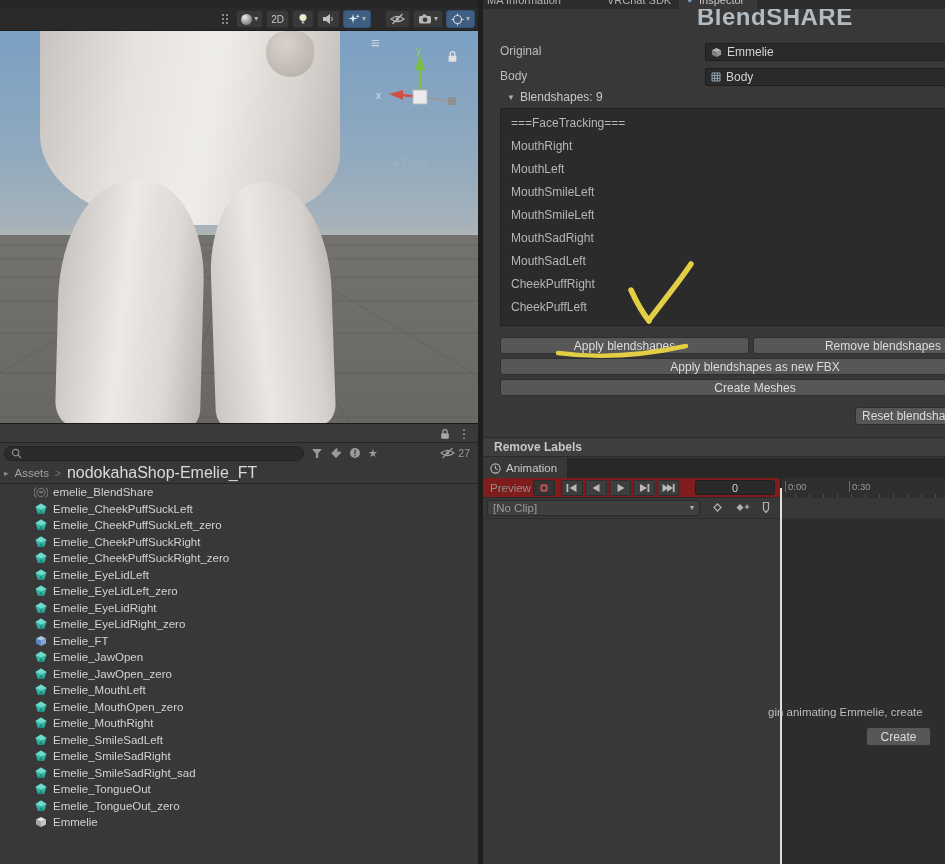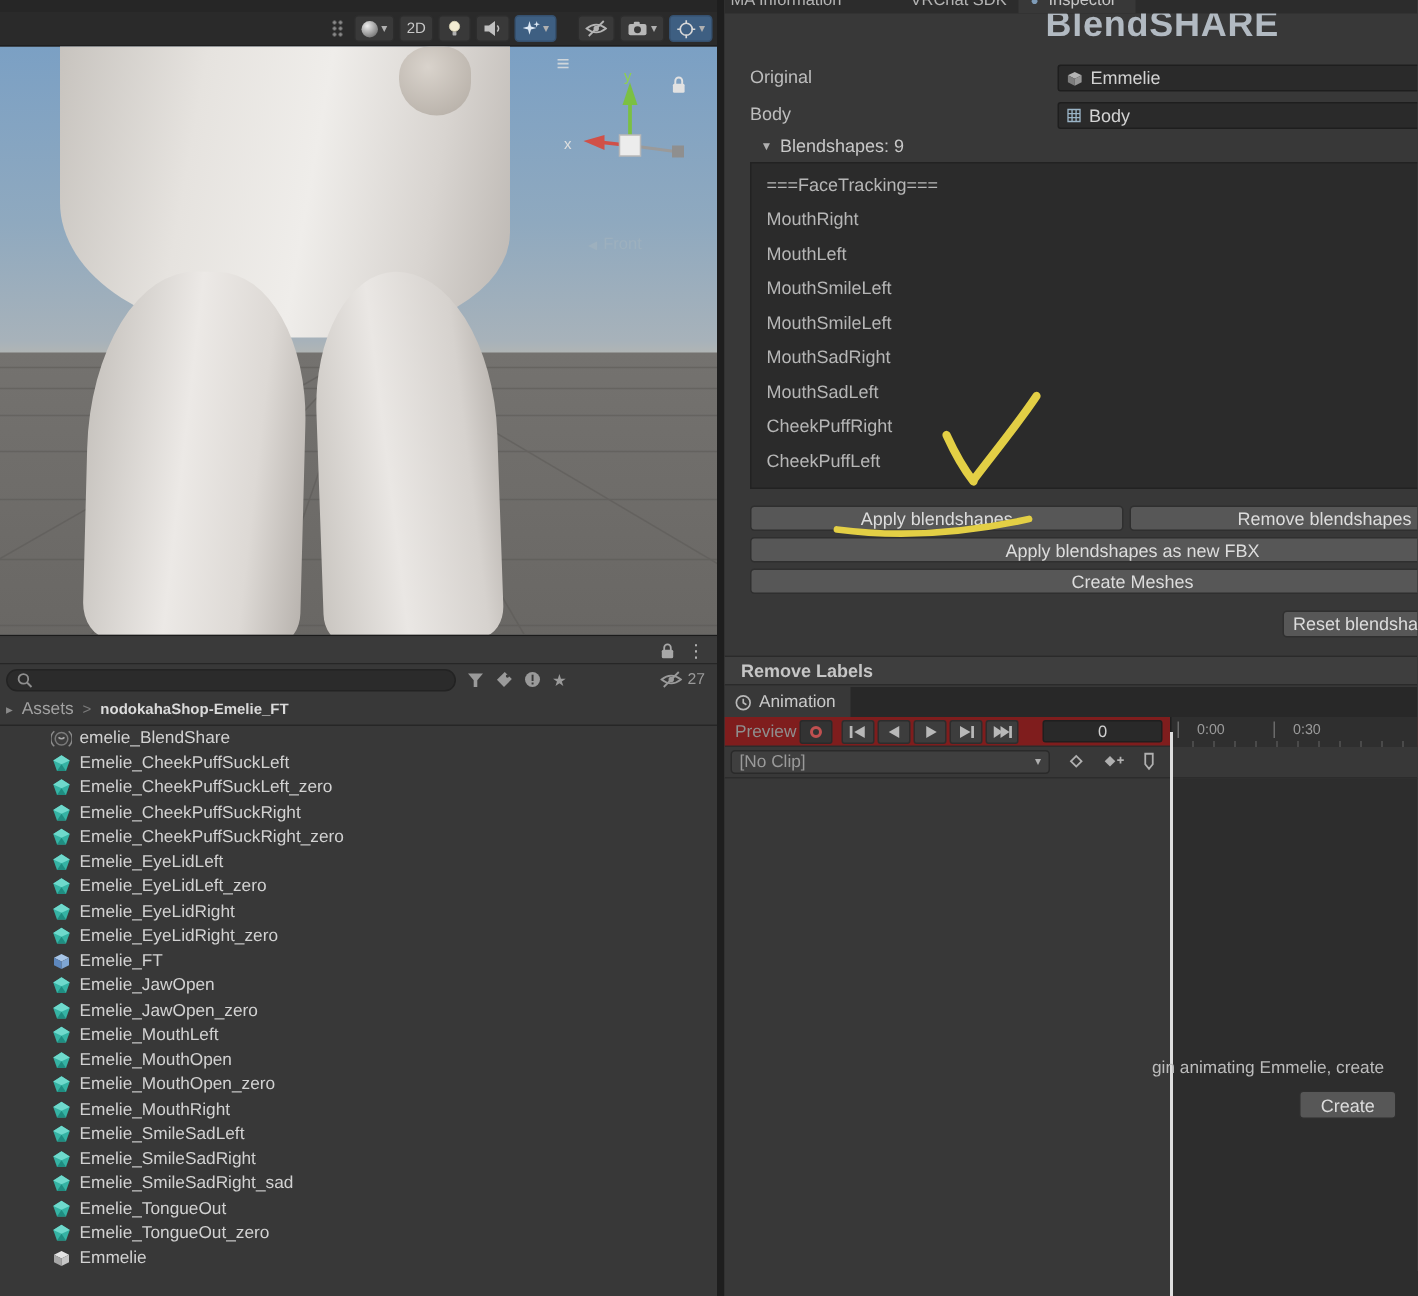--- a/index.html
+++ b/index.html
@@ -63,21 +63,21 @@
     display:flex;align-items:center;gap:4px;padding:0 6px}
   .search input{flex:1;background:transparent;border:none;outline:none;color:#dcdcdc;
     font-size:11px;font-family:inherit}
   .star{color:#9a9a9a;font-size:11px}
   .eyecount{margin-left:auto;display:flex;align-items:center;gap:3px;color:#9a9a9a;font-size:10.5px}
   #breadcrumb{position:absolute;left:0;top:463px;width:478px;height:21px;background:#383838;
     border-bottom:1px solid #262626;display:flex;align-items:center;gap:6px;padding-left:4px}
   .bc-arrow{color:#8a8a8a;font-size:9px}
   .bc-root{color:#a2a2a2;font-size:11.5px}
   .bc-sep{color:#7a7a7a;font-size:10px}
-  .bc-cur{color:#dadada;font-size:10px;font-weight:bold}
+  .bc-cur{color:#dadada;font-size:16px;font-weight:normal}
   #asset-list{position:absolute;left:0;top:484px;width:563px;height:380px;background:#383838;overflow:hidden}
   .asset-row{height:16.5px;display:flex;align-items:center;gap:5px;padding-left:34px;
     font-size:11.5px;color:#d2d2d2;white-space:nowrap}
   .asset-icon{width:14px;height:13px;display:flex;align-items:center;justify-content:center}
   .asset-row .i{display:none}
   .asset-row.icon-mesh .i-mesh{display:block}
   .asset-row.icon-blendshare .i-blendshare{display:block}
   .asset-row.icon-model .i-model{display:block}
   .asset-row.icon-avatar .i-avatar{display:block}
 
@@ -127,21 +127,21 @@
   #transport{position:absolute;left:78px;top:2px;display:flex;gap:2px}
   .trbtn{width:22px;height:16px;background:#3d3d3d;border:1px solid #2d2d2d;border-radius:2px;
     display:flex;align-items:center;justify-content:center}
   #framefield{position:absolute;left:212px;top:2px;width:80px;height:15px;background:#292929;
     border:1px solid #1f1f1f;border-radius:2px;color:#d0d0d0;font-size:11px;
     display:flex;align-items:center;justify-content:center}
   #ruler{position:absolute;left:297px;top:0;width:165px;height:20px;background:#2f2f2f;
     border-left:1px solid #1f1f1f}
   #ruler::after{content:"";position:absolute;left:0;bottom:0;width:165px;height:4px;
     background:repeating-linear-gradient(90deg,#4a4a4a 0 1px,transparent 1px 14px)}
-  .tick{position:absolute;top:3px;font-size:9.5px;color:#9a9a9a;display:flex;gap:12px;align-items:flex-start}
+  .tick{position:absolute;top:3px;font-size:9.5px;color:#9a9a9a;display:flex;gap:2px;align-items:flex-start}
   .tickbar{display:inline-block;width:1px;height:11px;background:#6a6a6a}
   #clip-row{position:absolute;left:0;top:498px;width:462px;height:21px;background:#383838;
     border-bottom:1px solid #2c2c2c}
   #clip-dd{position:absolute;left:4px;top:2px;width:213px;height:16px;background:#3f3f3f;
     border:1px solid #2a2a2a;border-radius:3px;display:flex;align-items:center;
     justify-content:space-between;padding:0 5px;color:#9a9a9a;font-size:11.5px}
   .keyicon{position:absolute;top:3px}
   #dope-right{position:absolute;left:297px;top:519px;width:165px;height:345px;background:#2d2d2d}
   #playhead{position:absolute;left:297px;top:488px;width:2px;height:376px;background:#dedede;z-index:3}
   #anim-hint{position:absolute;left:285px;top:706px;width:164px;overflow:hidden;
@@ -458,31 +458,20 @@
       <svg class="i i-mesh" width="12" height="12" viewBox="0 0 12 12">
         <polygon class="mesh-main" points="6,0.5 11.5,4 9,11 3,11 0.5,4" fill="#35b3a4"></polygon>
         <polygon points="6,0.5 11.5,4 6,6.5 0.5,4" fill="#6fd9cc"></polygon>
         <polygon points="6,6.5 9,11 3,11" fill="#1f8d81"></polygon>
       </svg>
 
     </span>
     <span class="asset-label">Emelie_MouthLeft</span>
   </div>
 
-  <div class="asset-row icon-mesh">
-    <span class="asset-icon">
-      <svg class="i i-mesh" width="12" height="12" viewBox="0 0 12 12">
-        <polygon class="mesh-main" points="6,0.5 11.5,4 9,11 3,11 0.5,4" fill="#35b3a4"></polygon>
-        <polygon points="6,0.5 11.5,4 6,6.5 0.5,4" fill="#6fd9cc"></polygon>
-        <polygon points="6,6.5 9,11 3,11" fill="#1f8d81"></polygon>
-      </svg>
-
-    </span>
-    <span class="asset-label">Emelie_MouthOpen</span>
-  </div>
 
   <div class="asset-row icon-mesh">
     <span class="asset-icon">
       <svg class="i i-mesh" width="12" height="12" viewBox="0 0 12 12">
         <polygon class="mesh-main" points="6,0.5 11.5,4 9,11 3,11 0.5,4" fill="#35b3a4"></polygon>
         <polygon points="6,0.5 11.5,4 6,6.5 0.5,4" fill="#6fd9cc"></polygon>
         <polygon points="6,6.5 9,11 3,11" fill="#1f8d81"></polygon>
       </svg>
 
     </span>

